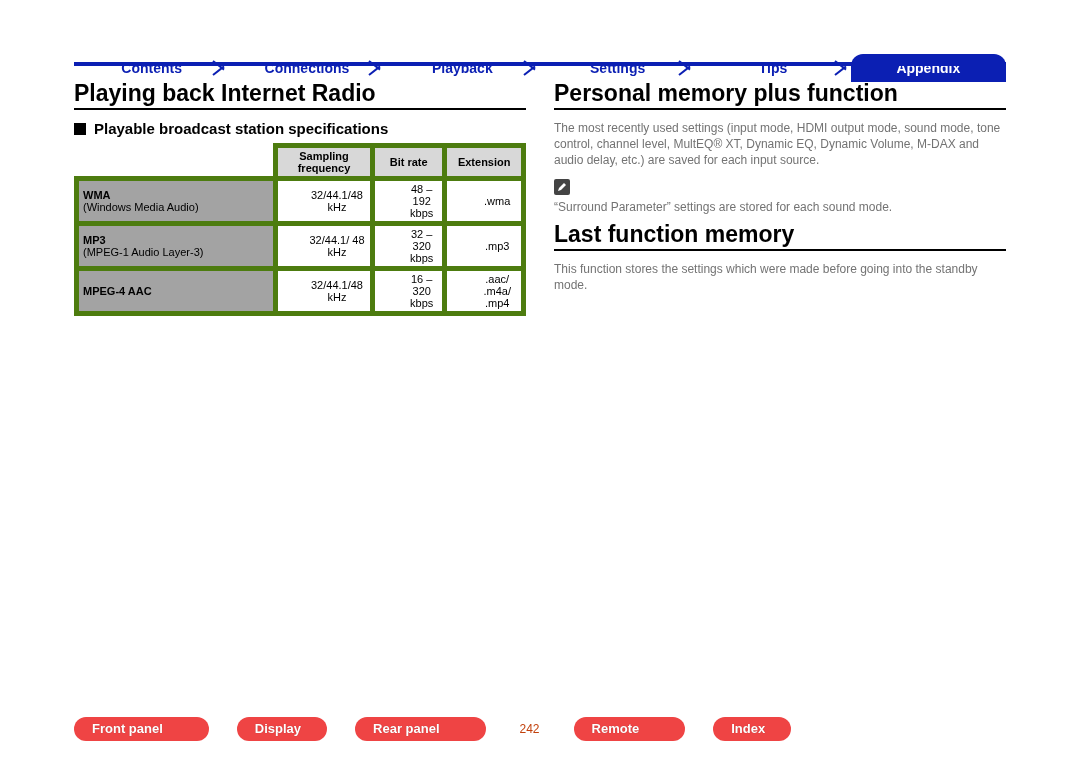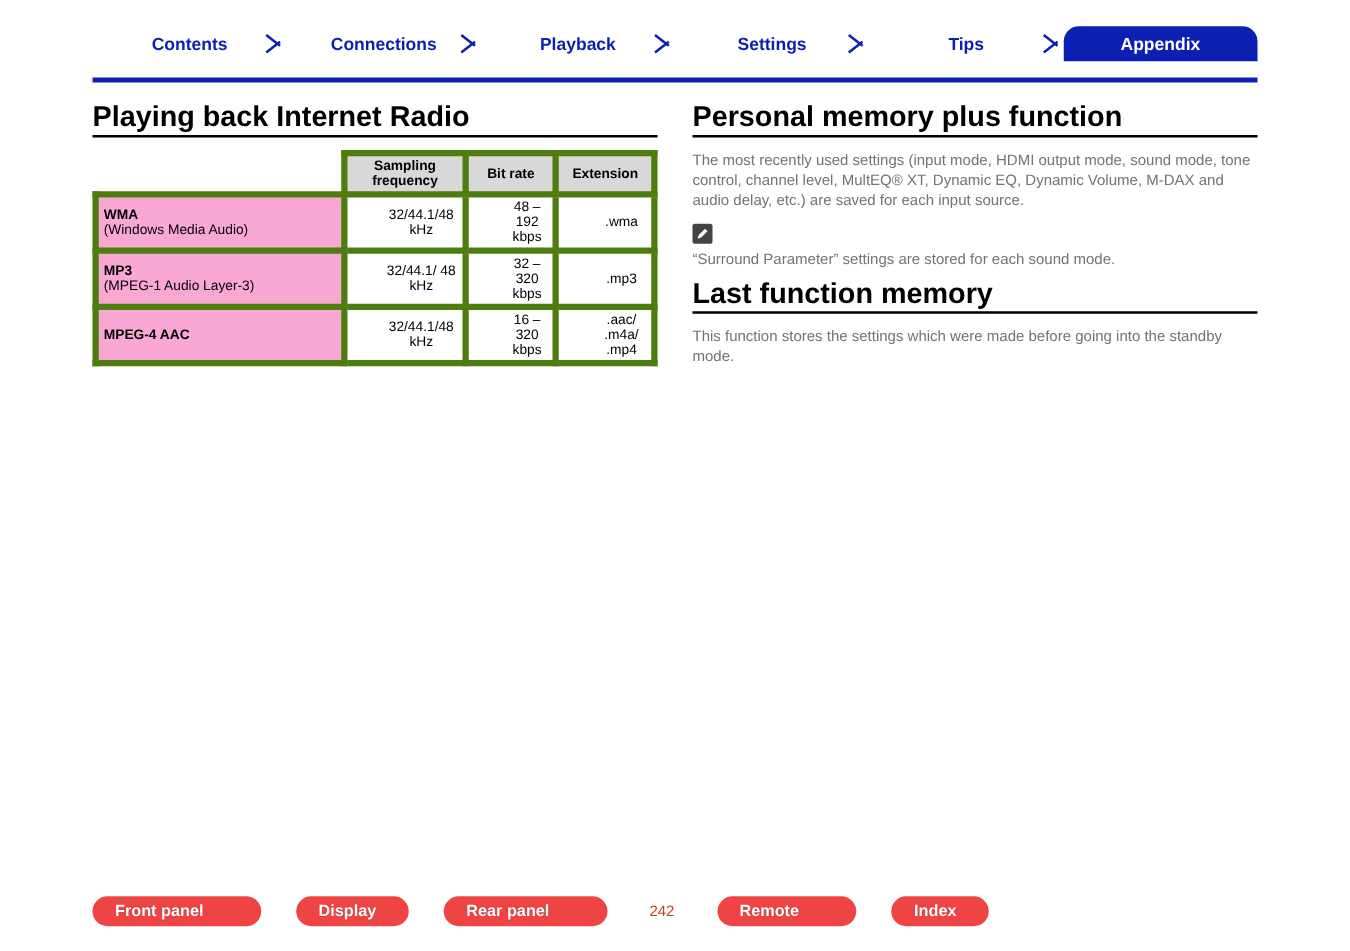--- a/index.html
+++ b/index.html
@@ -8,21 +8,21 @@
     height: 761px;
     background: #fff;
     font-family: Arial, Helvetica, sans-serif;
     position: relative;
     overflow: hidden;
   }
 
   
   .topnav {
     position: absolute;
-    top: 23px;
+    top: 56px;
     left: 74px;
     right: 74px;
     height: 26px;
     display: flex;
   }
   .tab {
     flex: 1;
     position: relative;
     text-align: center;
     font-weight: bold;
@@ -127,21 +127,21 @@
     vertical-align: middle;
   }
   thead th {
     background: #d8d8d8;
     font-weight: bold;
     text-align: center;
     font-size: 11px;
   }
   thead th:first-child { background: #fff; border: none; }
   tbody td.fmt {
-    background: #f9a8d4;
+    background: #a3a3a3;
     width: 199px;
   }
   tbody td.fmt .b { font-weight: bold; display: block; }
   td.center { text-align: center; padding-left: 30px; }
 
   h1.section2 { margin-top: 6px; }
 
   
   .bottomnav {
     position: absolute;
@@ -182,20 +182,24 @@
   <div class="tab"><span>Playback</span><span class="chev"></span></div>
   <div class="tab"><span>Settings</span><span class="chev"></span></div>
   <div class="tab"><span>Tips</span><span class="chev"></span></div>
   <div class="tab active"><span class="pill"></span><span>Appendix</span></div>
 </div>
 <div class="topnav-underline"></div>
 
 <div class="cols">
   <div class="col">
     <h1>Playing back Internet Radio</h1>
+    <div class="subhead">
+      <span class="sqbullet"></span>
+      <span>Playable broadcast station specifications</span>
+    </div>
 
     <table>
       <thead>
         <tr>
           <th></th>
           <th>Sampling frequency</th>
           <th>Bit rate</th>
           <th>Extension</th>
         </tr>
       </thead>

